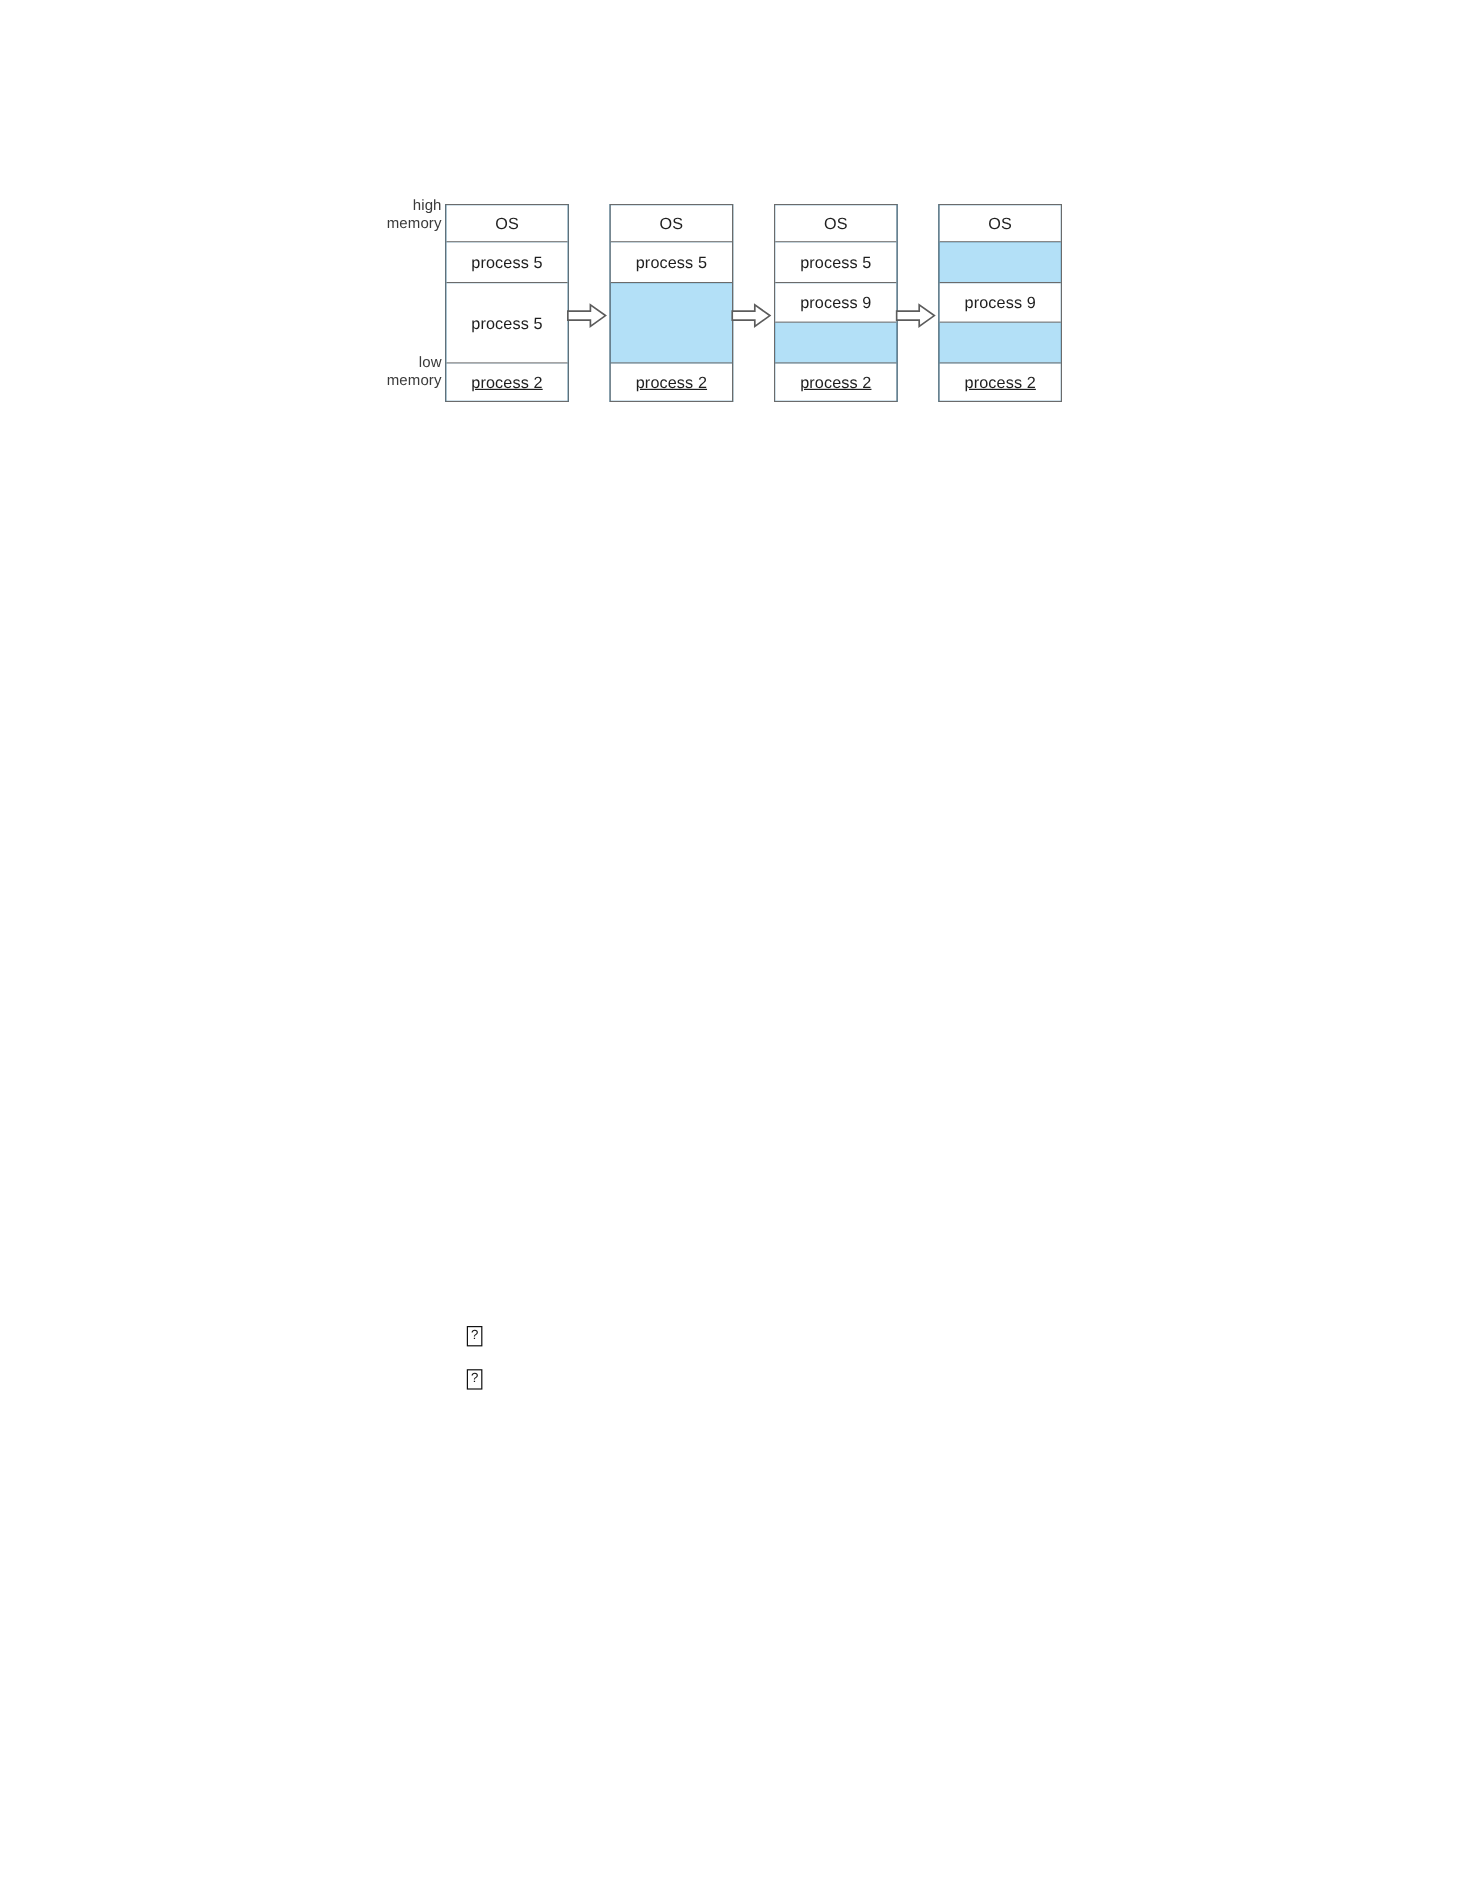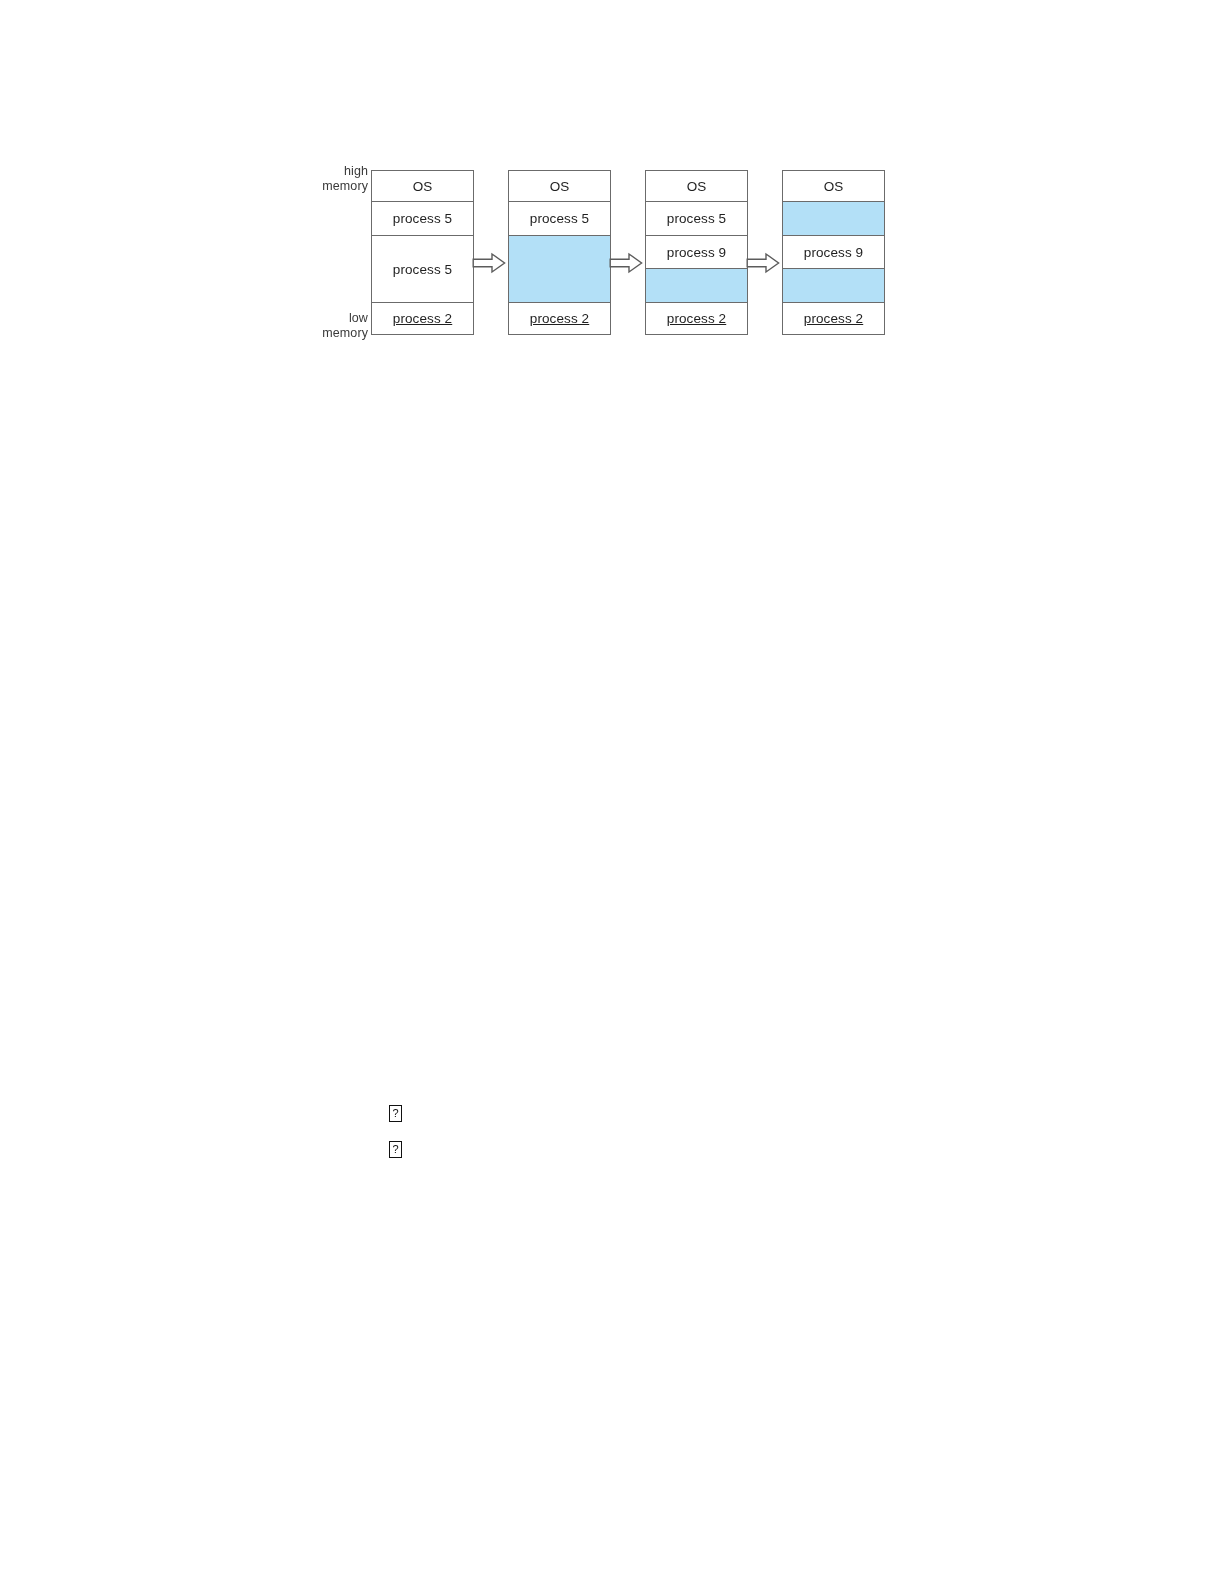--- a/index.html
+++ b/index.html
@@ -37,21 +37,21 @@
     position: absolute;
     right: 0;
     width: 72px;
     text-align: right;
     font-size: 12.5px;
     line-height: 15px;
     color: #3a3a3a;
     letter-spacing: .1px;
   }
   .side-label.high { top: 4px; }
-  .side-label.low  { top: 135px; margin-top: 16px; }
+  .side-label.low  { top: 135px; }
 
   
   .mem-col {
     position: absolute;
     top: 10px;
     width: 103px;
     border: 1.3px solid #6b6b6b;
     box-sizing: border-box;
     background: #0369a1;
   }

